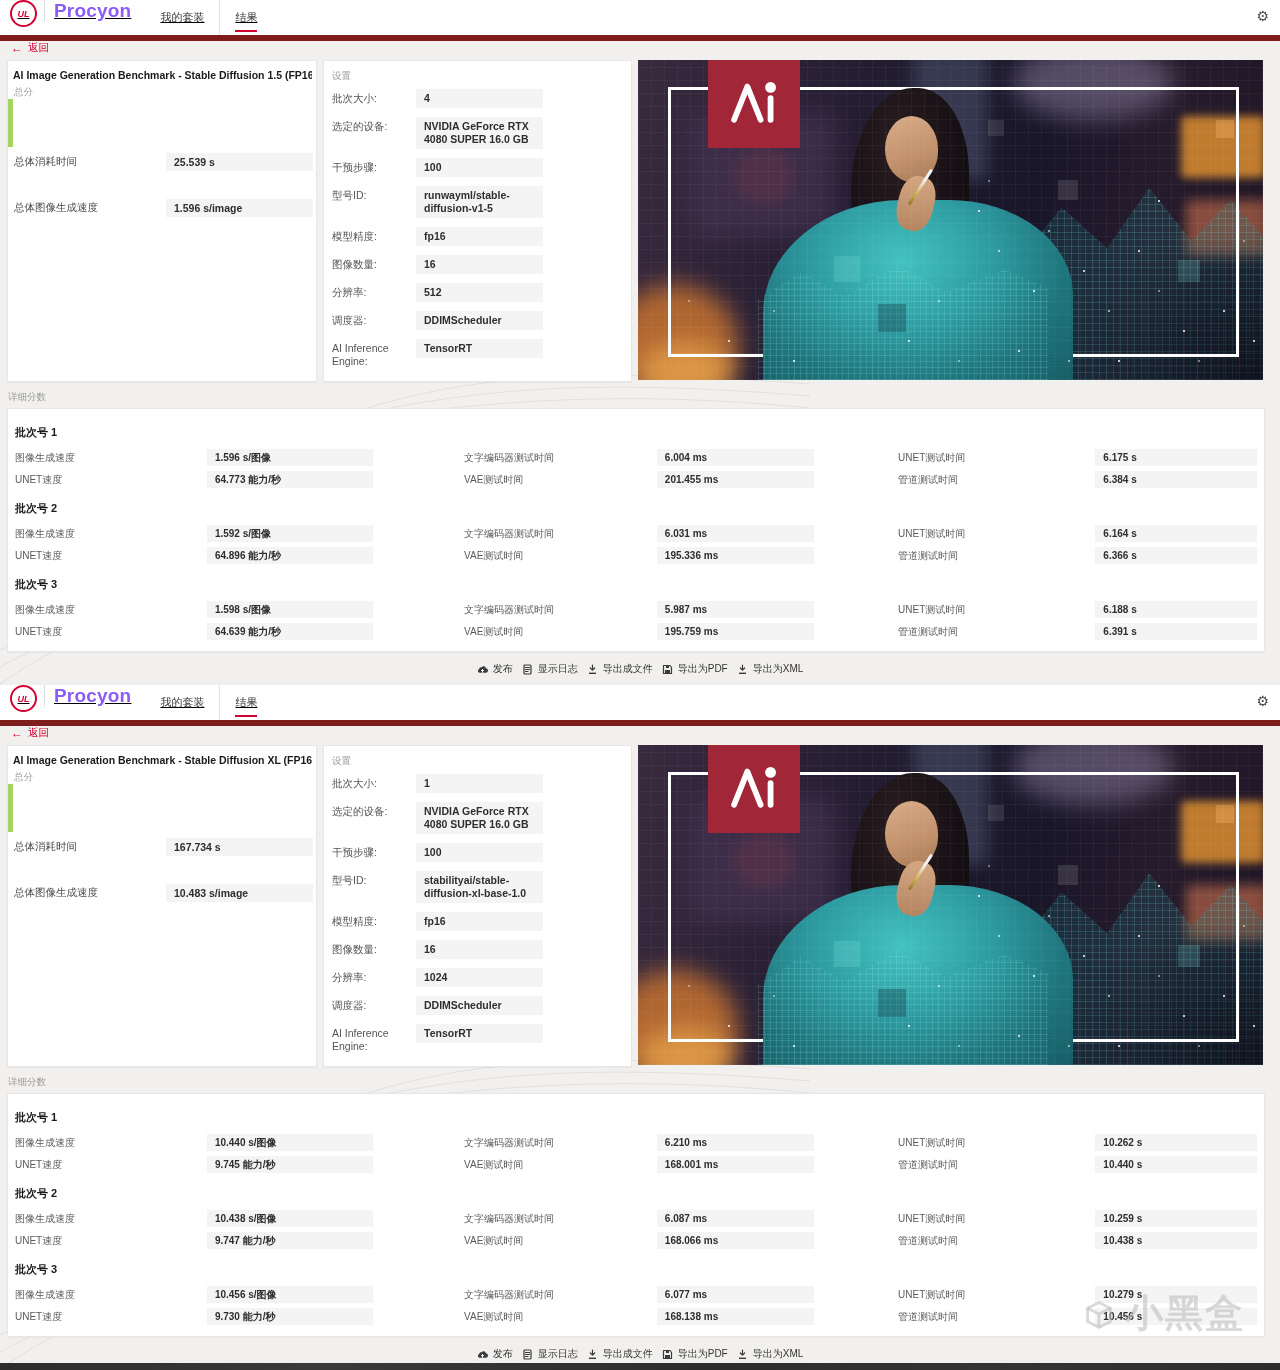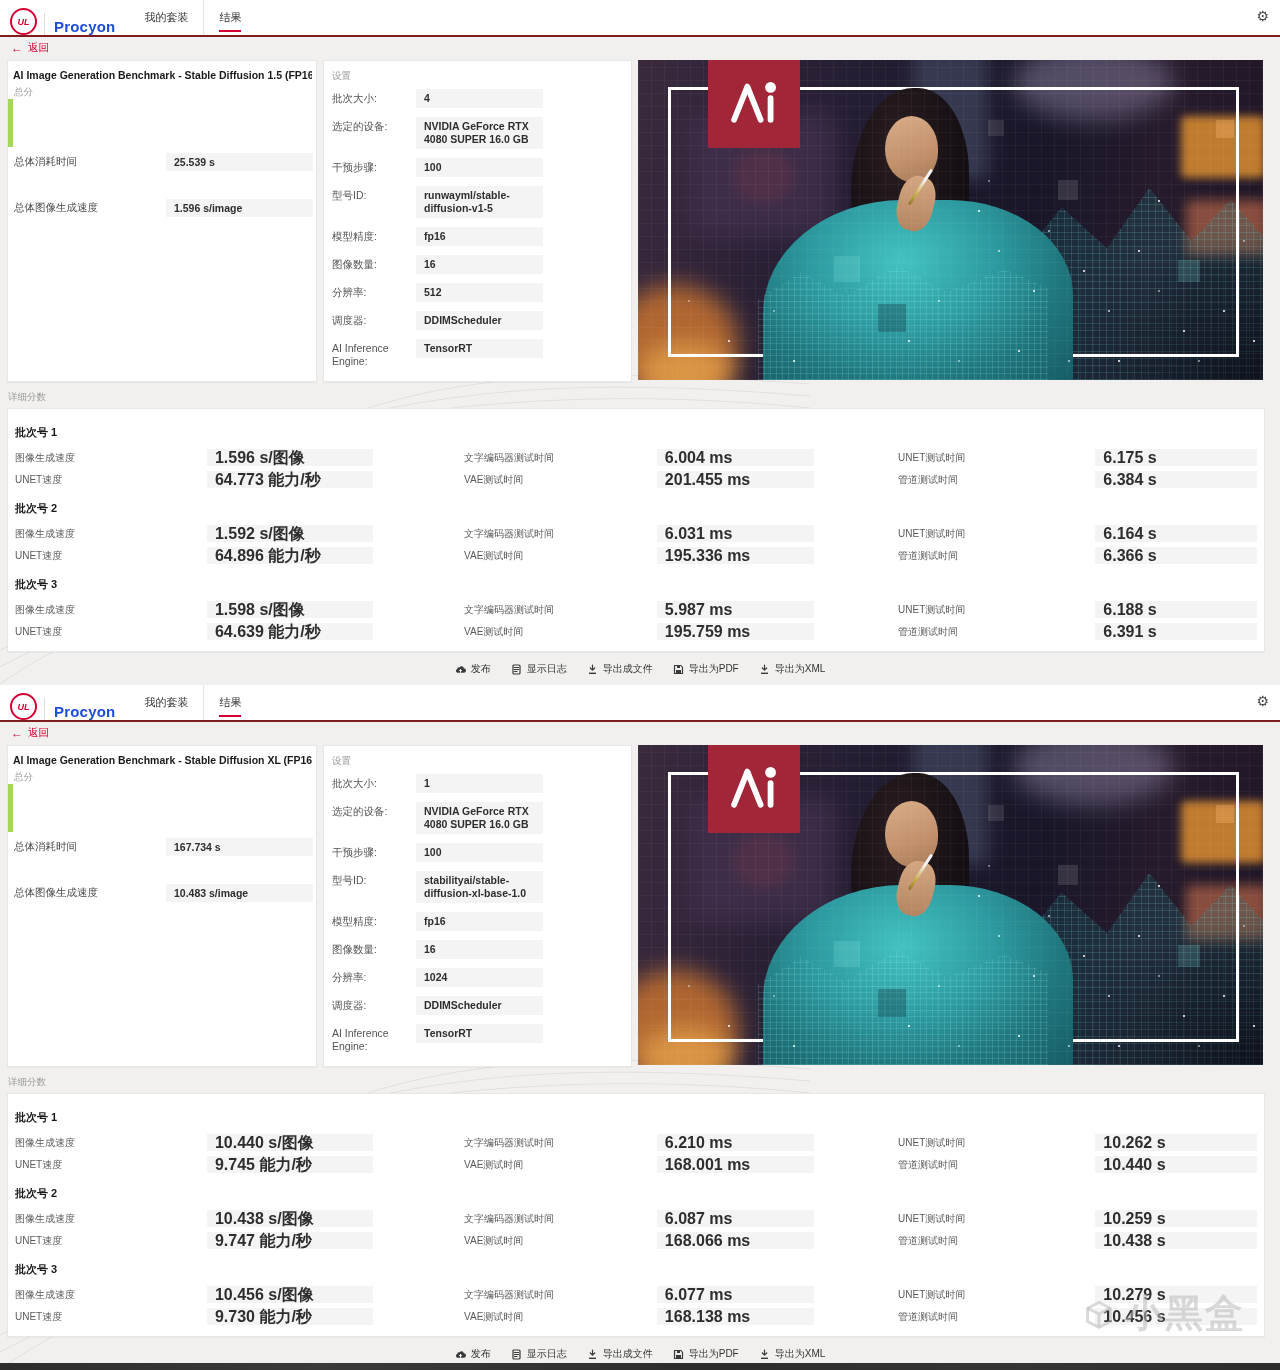--- a/index.html
+++ b/index.html
@@ -2,25 +2,25 @@
 <html><head>
 <meta charset="utf-8">
 <style>
   html,body{margin:0;padding:0;width:1280px;height:1370px;overflow:hidden;
     font-family:"Liberation Sans","DejaVu Sans",sans-serif;background:#fff;}
   .screen{position:absolute;left:0;width:1280px;height:685px;background:#f1f0ee;overflow:hidden;}
   #screen1{top:0;} #screen2{top:685px;}
 
   
   .topbar{position:absolute;top:0;left:0;right:0;height:35px;background:#fff;
-    border-bottom:2px solid #7f1d1d;display:flex;align-items:flex-end;z-index:20;}
+    border-bottom:6px solid #7f1d1d;display:flex;align-items:flex-start;z-index:20;text-decoration:underline;}
   .ul-logo{width:23px;height:23px;border:2.5px solid #d50032;border-radius:50%;margin-left:10px;
     color:#d50032;font-weight:bold;font-style:italic;font-size:9px;display:flex;align-items:center;justify-content:center;flex:0 0 auto;}
   .logo-sep{width:1px;height:22px;background:#ddd;margin-left:7px;}
-  .brand{font-size:15px;font-weight:bold;color:#1d4ed8;margin-left:9px;letter-spacing:.2px;}
+  .brand{font-size:19px;font-weight:bold;color:#8b5cf6;margin-left:9px;letter-spacing:.2px;}
   .tabs{display:flex;height:35px;margin-left:14px;align-items:stretch;}
   .tab{font-size:11px;color:#333;display:flex;align-items:center;padding:0 15px;position:relative;cursor:pointer;}
   .tab-sep{width:1px;background:#e3e2e1;}
   .tab.active::after{content:"";position:absolute;left:15px;right:15px;bottom:3px;height:2px;background:#d50032;}
   .gear{position:absolute;right:11px;top:9px;font-size:14px;color:#4a4a4a;line-height:1;cursor:pointer;}
 
   
   .back-link{position:absolute;top:41px;left:11px;color:#d50032;font-size:10.5px;
     display:flex;align-items:center;gap:5px;cursor:pointer;z-index:5;}
   .back-arrow{font-size:12px;font-weight:bold;}
@@ -46,27 +46,27 @@
   .set-row{display:flex;align-items:flex-start;margin-bottom:9px;}
   .set-row .lbl{width:84px;flex:0 0 auto;font-size:10.5px;color:#555;line-height:13px;padding-top:3px;}
   .set-row .valbox{width:111px;line-height:13px;}
 
   .details-title{position:absolute;top:391px;left:8px;font-size:9.5px;color:#9a9a9a;z-index:5;}
   .batch-group{position:absolute;left:7px;right:7px;}
   .bg1{top:16px;} .bg2{top:92px;} .bg3{top:168px;}
   .batch-name{font-size:11px;font-weight:bold;color:#1a1a1a;margin-bottom:9px;}
   .batch-row{display:flex;align-items:center;margin-bottom:5px;height:17px;gap:24px;}
   .batch-row .lbl{font-size:10px;color:#5a5a5a;}
-  .batch-row .valbox{font-size:16px;line-height:11px;}
+  .batch-row .valbox{font-size:10px;line-height:11px;}
   .bl1{width:189px;} .bv1{width:169px;margin-right:67px;}
   .bl2{width:190px;} .bv2{width:159px;margin-right:60px;}
   .bl3{width:195px;} .bv3{width:164px;}
 
   
-  .footer-row{position:absolute;top:662px;left:0;right:0;display:flex;justify-content:center;gap:20px;align-items:center;z-index:6;}
+  .footer-row{position:absolute;top:662px;left:0;right:0;display:flex;justify-content:center;gap:9px;align-items:center;z-index:6;}
   .fbtn{display:flex;align-items:center;gap:5px;font-size:10px;color:#333;cursor:pointer;}
   .fic{width:11px;height:11px;stroke:#3a3a3a;fill:none;stroke-width:1.2;stroke-linecap:round;stroke-linejoin:round;}
   .fic .fill{fill:#3a3a3a;stroke:none;}
 
   
   .hero{position:absolute;left:638px;top:60px;width:625px;height:320px;overflow:hidden;z-index:4;background:#1c1828;}
   .hero *{position:absolute;}
   .hbase{inset:0;background:linear-gradient(100deg,#3a2a3e 0%,#2b2136 22%,#1e1a2e 45%,#191629 62%,#261b2c 80%,#1e1525 100%);}
   .blob{border-radius:50%;filter:blur(12px);}
   .b1{left:-25px;top:225px;width:125px;height:115px;background:#c7722f;opacity:.85;}

